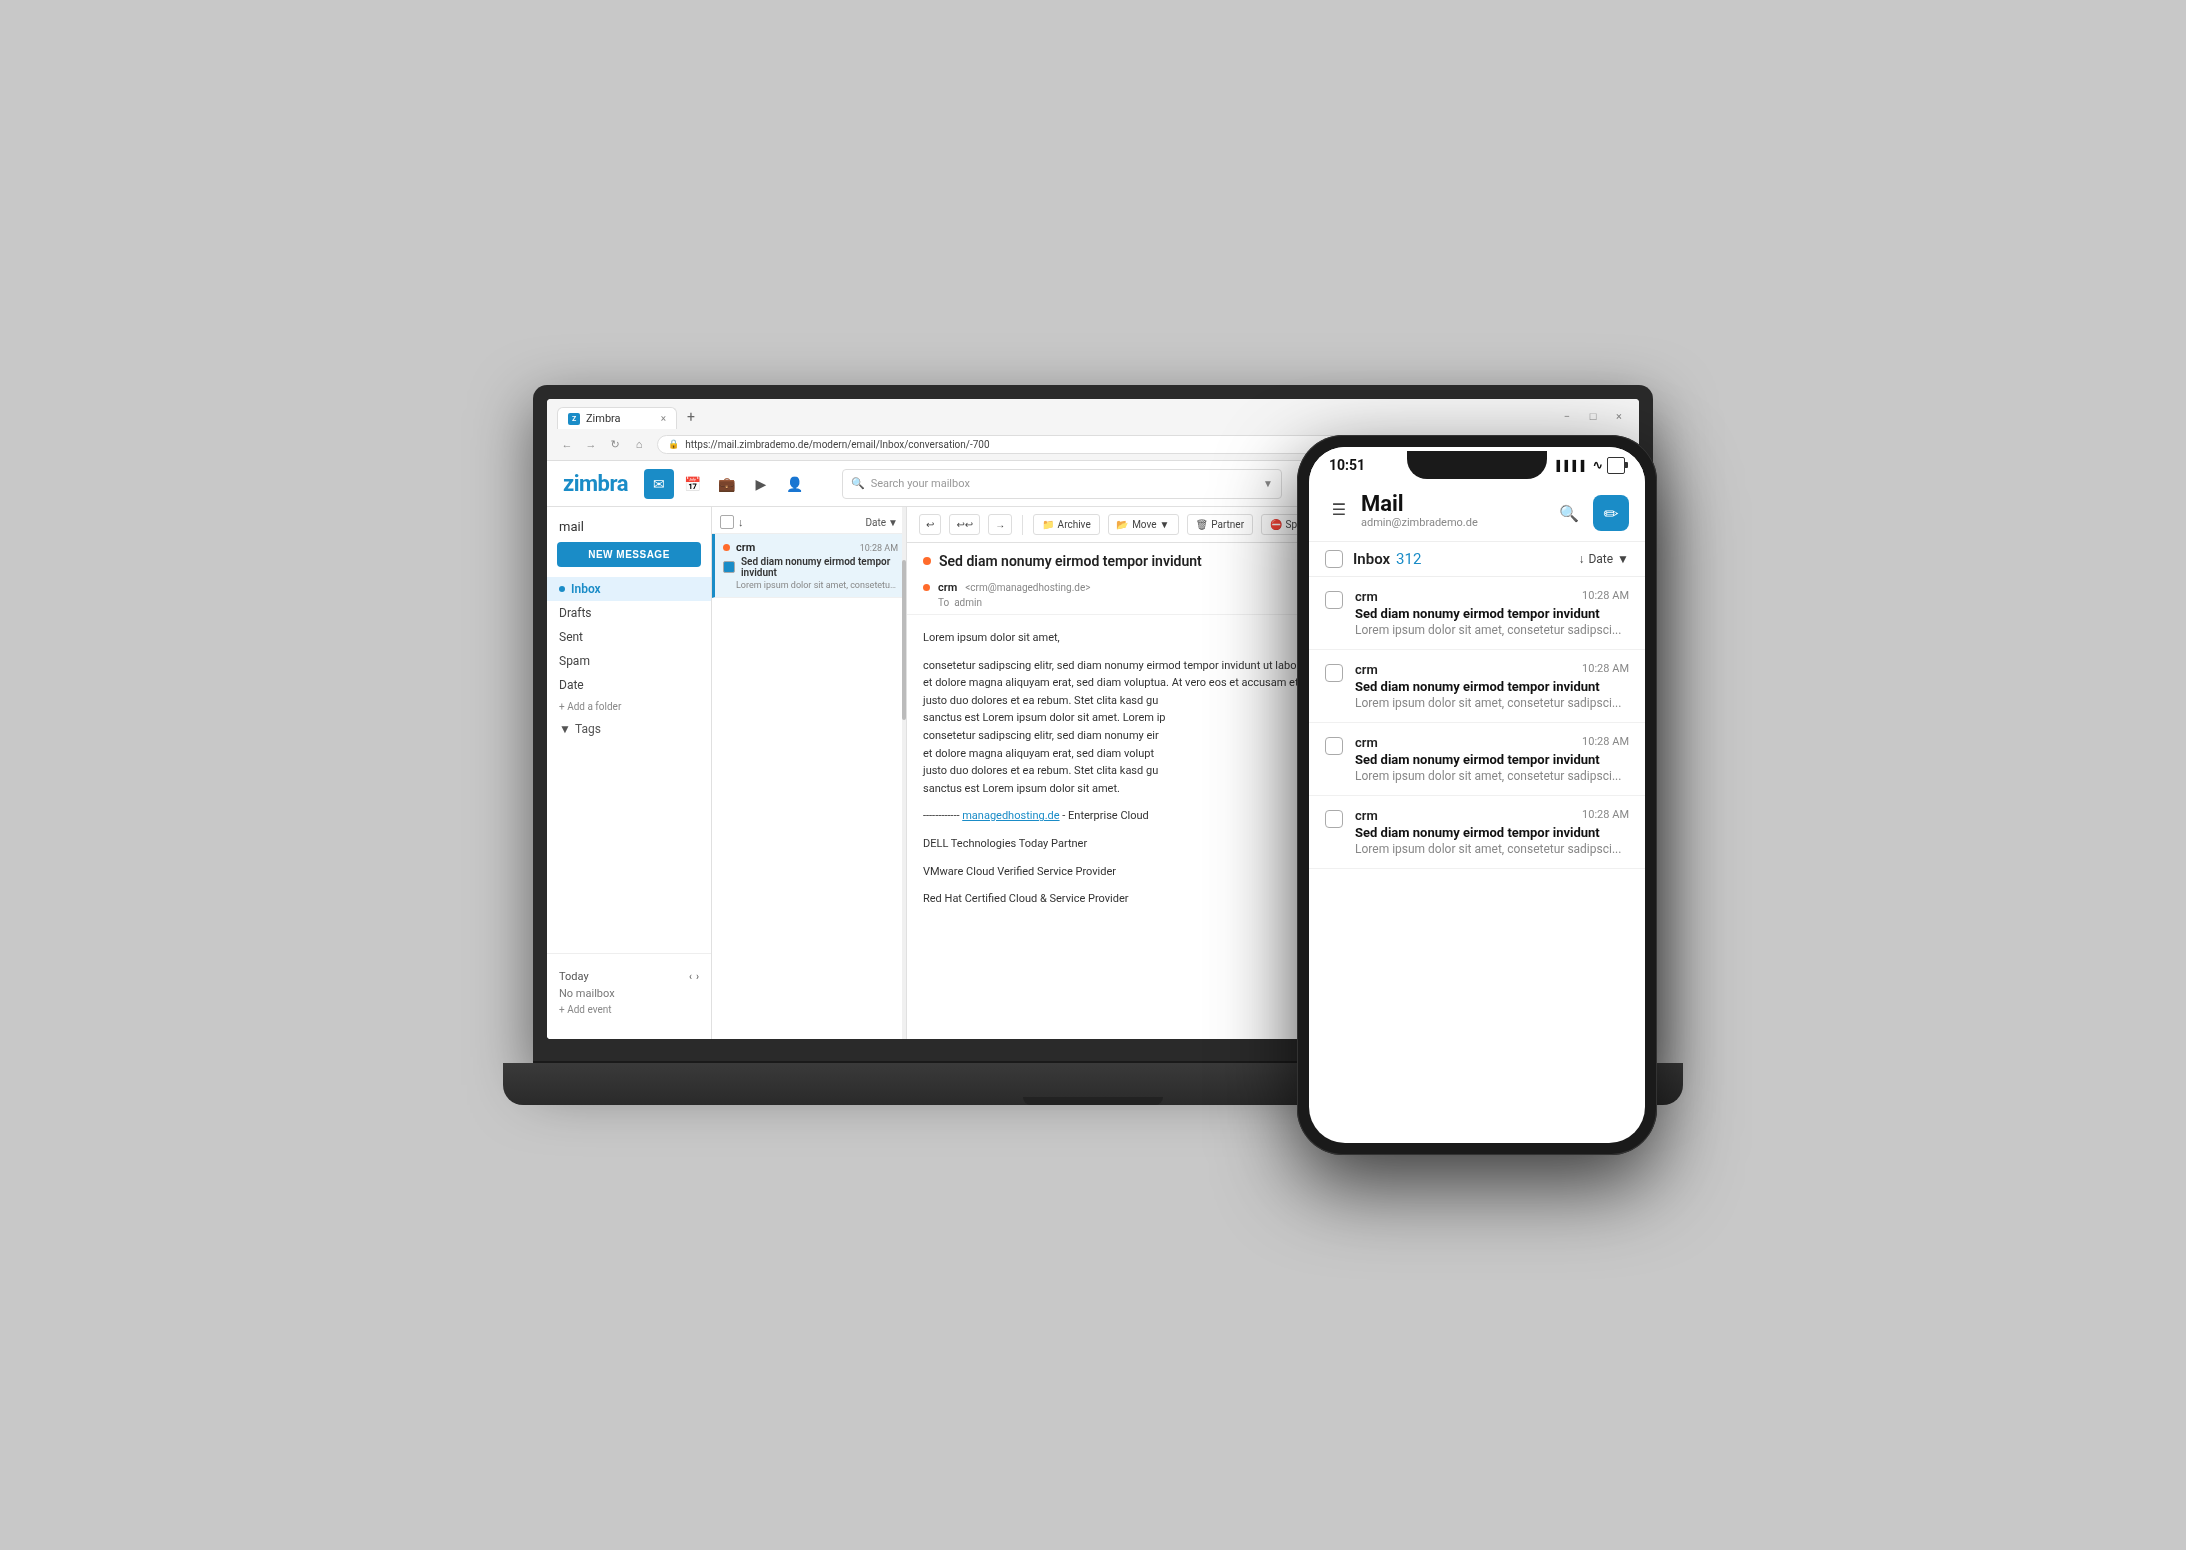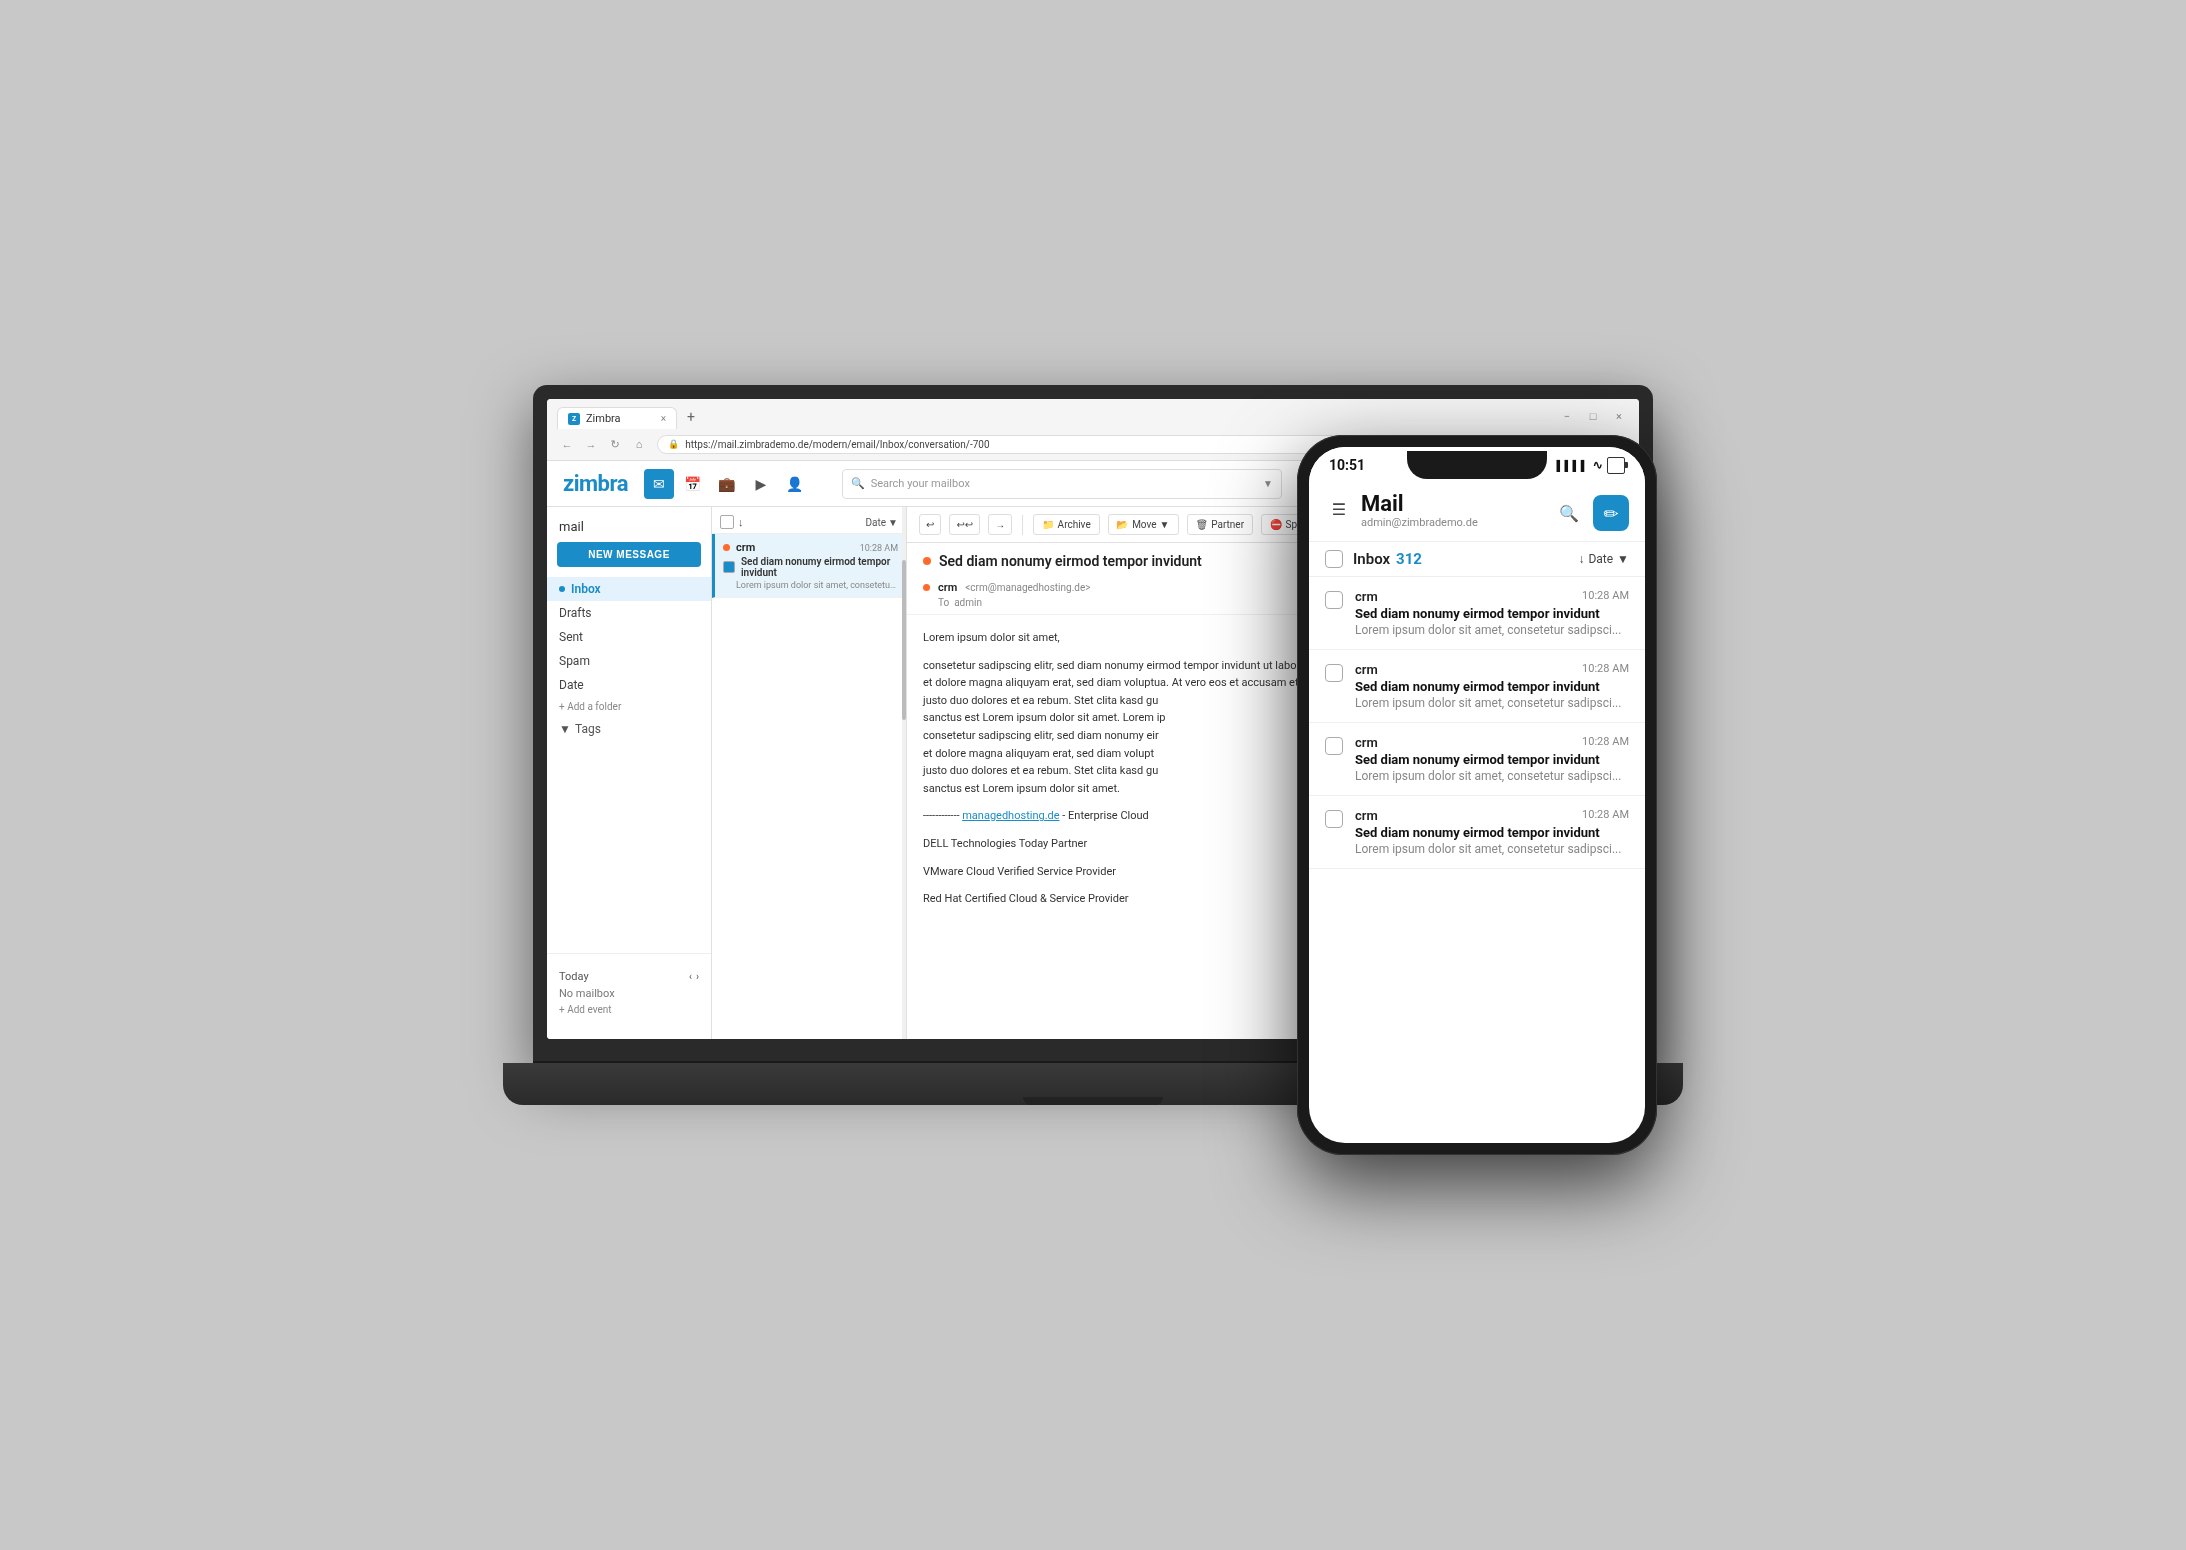--- a/index.html
+++ b/index.html
@@ -605,21 +605,21 @@
       cursor: pointer;
     }
     .phone-inbox-label {
       font-size: 15px;
       font-weight: 600;
       color: #222;
     }
     .phone-inbox-count {
       color: #1a8cc7;
       font-size: 15px;
-      font-weight: 700;
+      font-weight: 400;
       margin-left: 6px;
     }
     .phone-inbox-sort {
       margin-left: auto;
       display: flex;
       align-items: center;
       gap: 4px;
       font-size: 12px;
       color: #444;
       cursor: pointer;

